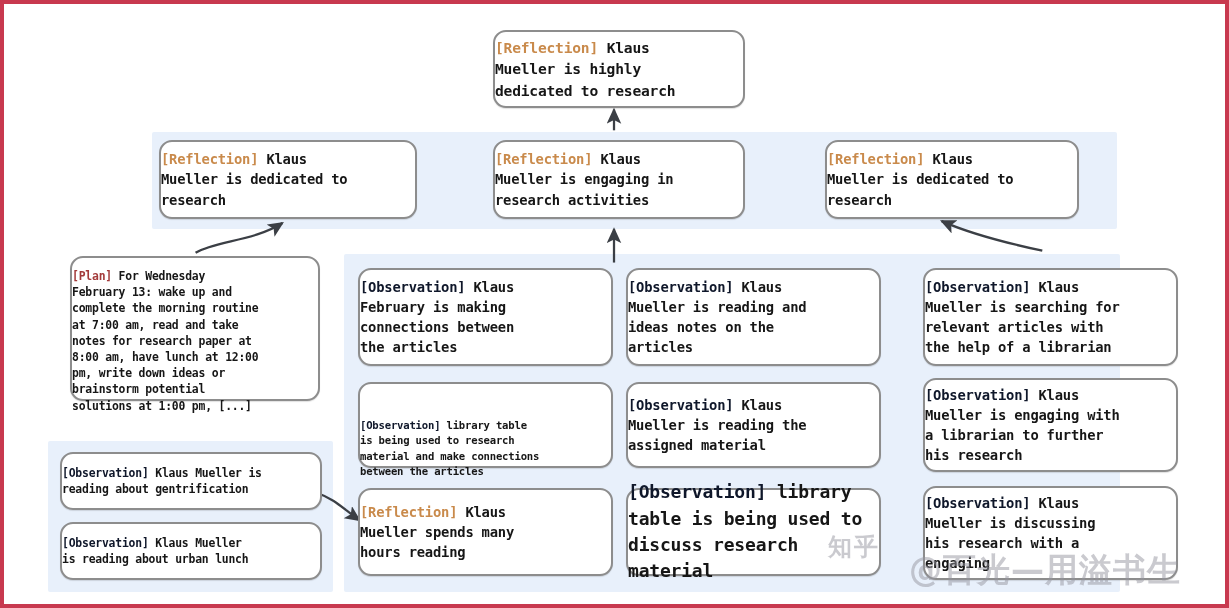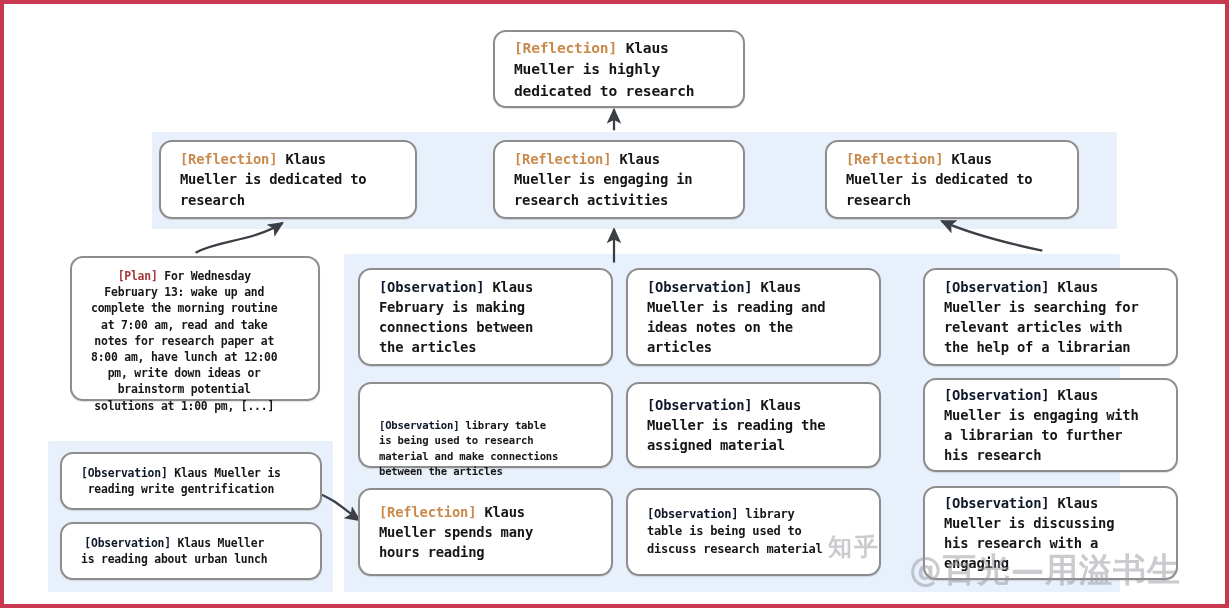--- a/index.html
+++ b/index.html
@@ -29,41 +29,41 @@
   }
 
   
   .node {
     position: absolute;
     background: #ffffff;
     border: 2.5px solid #8d8d8d;
     border-radius: 13px;
     display: flex;
     align-items: center;
-    padding: 7px 13px 7px 19px;
+    padding: 7px 13px 7px 0;
     box-shadow: 0 1px 1px rgba(0,0,0,0.12);
   }
   .node .txt {
     font-family: "DejaVu Sans Mono", "Liberation Mono", monospace;
     font-weight: bold;
     color: #161616;
     line-height: 1.46;
     letter-spacing: -0.2px;
     white-space: pre-wrap;
     word-break: normal;
   }
   .tag { font-weight: bold; }
   .tag-reflection { color: #c98a4b; }
   .tag-observation { color: #0f172a; }
   .tag-plan { color: #a33a3a; }
 
   .s15 .txt { font-size: 14.6px; }
   .s14 .txt { font-size: 13.8px; }
-  .s13 .txt { font-size: 12px; }
-  .s11 .txt { font-size: 11.4px; line-height: 1.42; text-align: center; }
+  .s13 .txt { font-size: 18px; }
+  .s11 .txt { font-size: 11.4px; line-height: 1.42; }
   .s10 .txt { font-size: 10.6px; line-height: 1.46; margin-top: 47px; }
 
   svg.arrows {
     position: absolute;
     inset: 0;
     width: 100%; height: 100%;
     pointer-events: none;
   }
 
   
@@ -138,21 +138,21 @@
 at 7:00 am, read and take
 notes for research paper at
 8:00 am, have lunch at 12:00
 pm, write down ideas or
 brainstorm potential
 solutions at 1:00 pm, [...]</span></div>
     </div>
 
     <div class="node s11" style="left:56px; top:448px; width:262px; height:58px;">
       <div class="txt"><span class="tag tag-observation">[Observation]</span><span> Klaus Mueller is
-reading write gentrification</span></div>
+reading about gentrification</span></div>
     </div>
 
     <div class="node s11" style="left:56px; top:518px; width:262px; height:58px;">
       <div class="txt"><span class="tag tag-observation">[Observation]</span><span> Klaus Mueller
 is reading about urban lunch</span></div>
     </div>
 
     <div class="node s14" style="left:354px; top:264px; width:255px; height:98px;">
       <div class="txt"><span class="tag tag-observation">[Observation]</span><span> Klaus
 February is making

